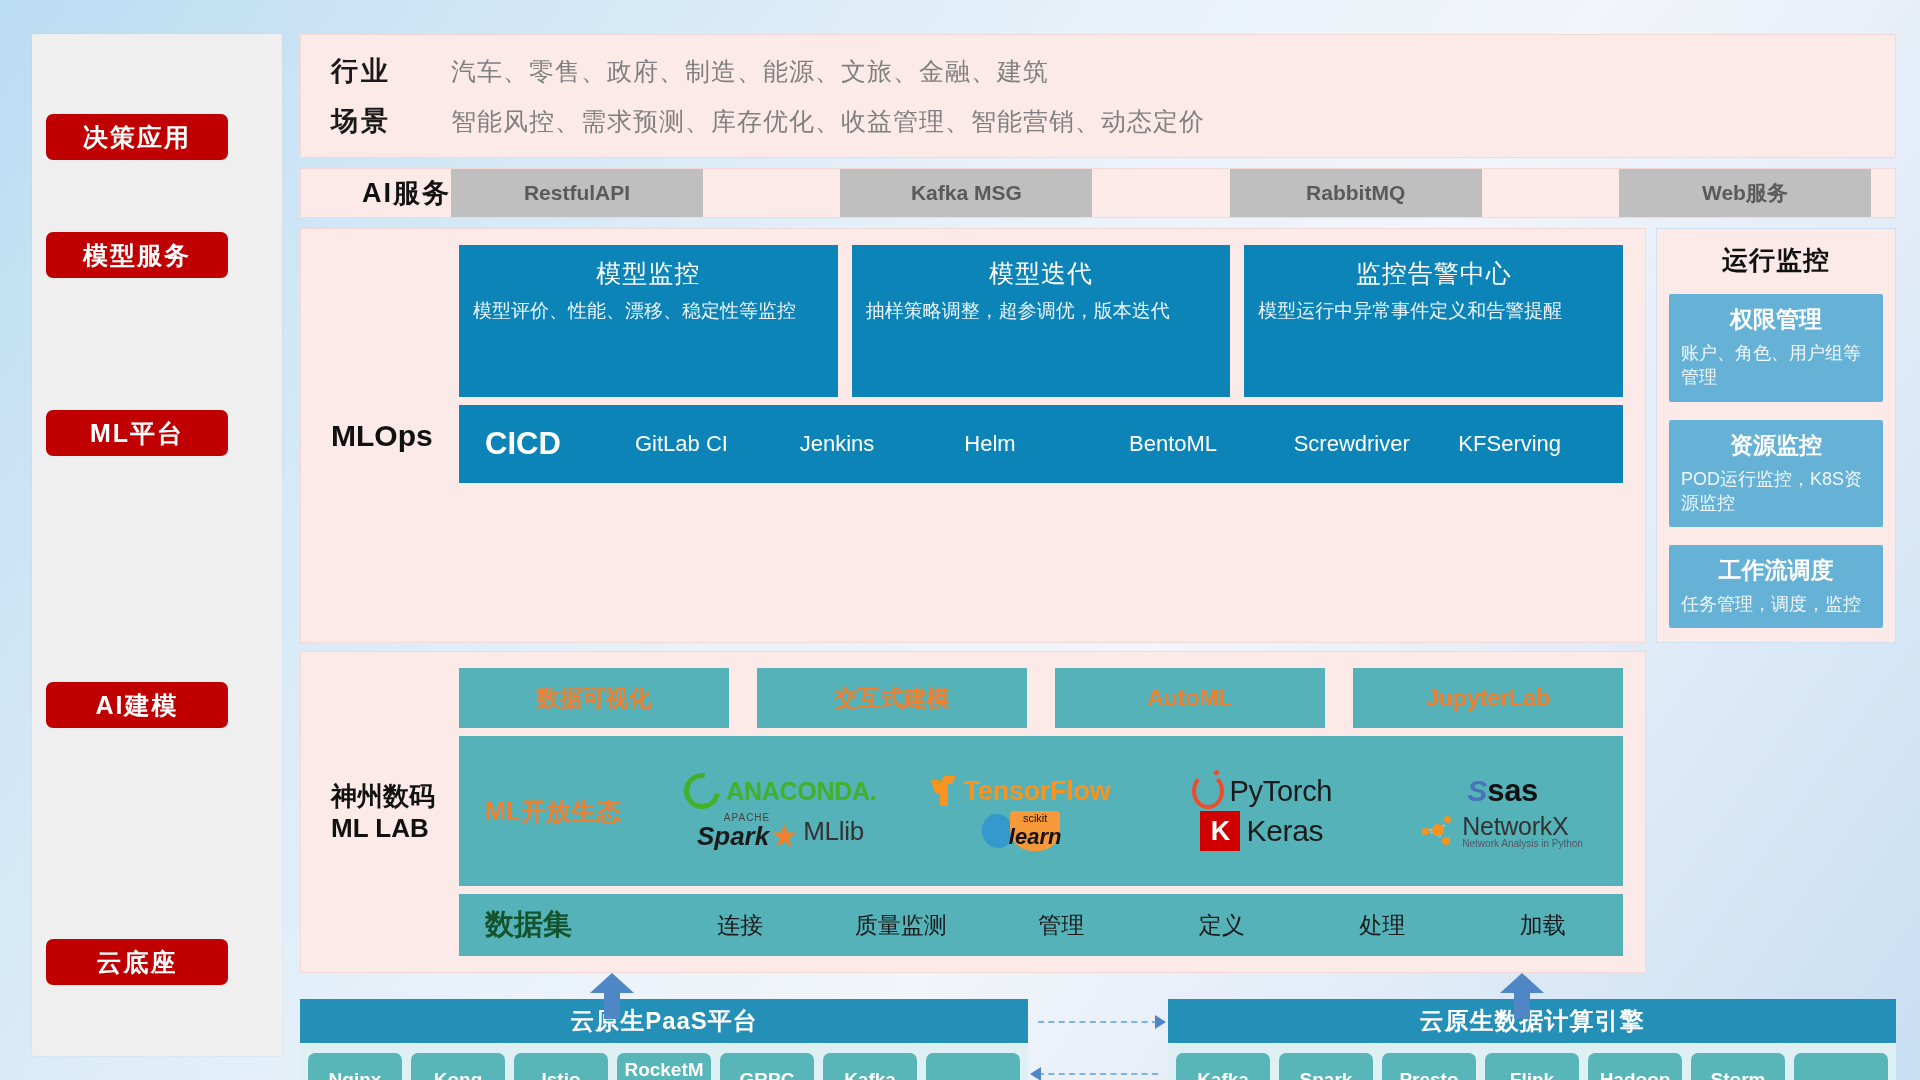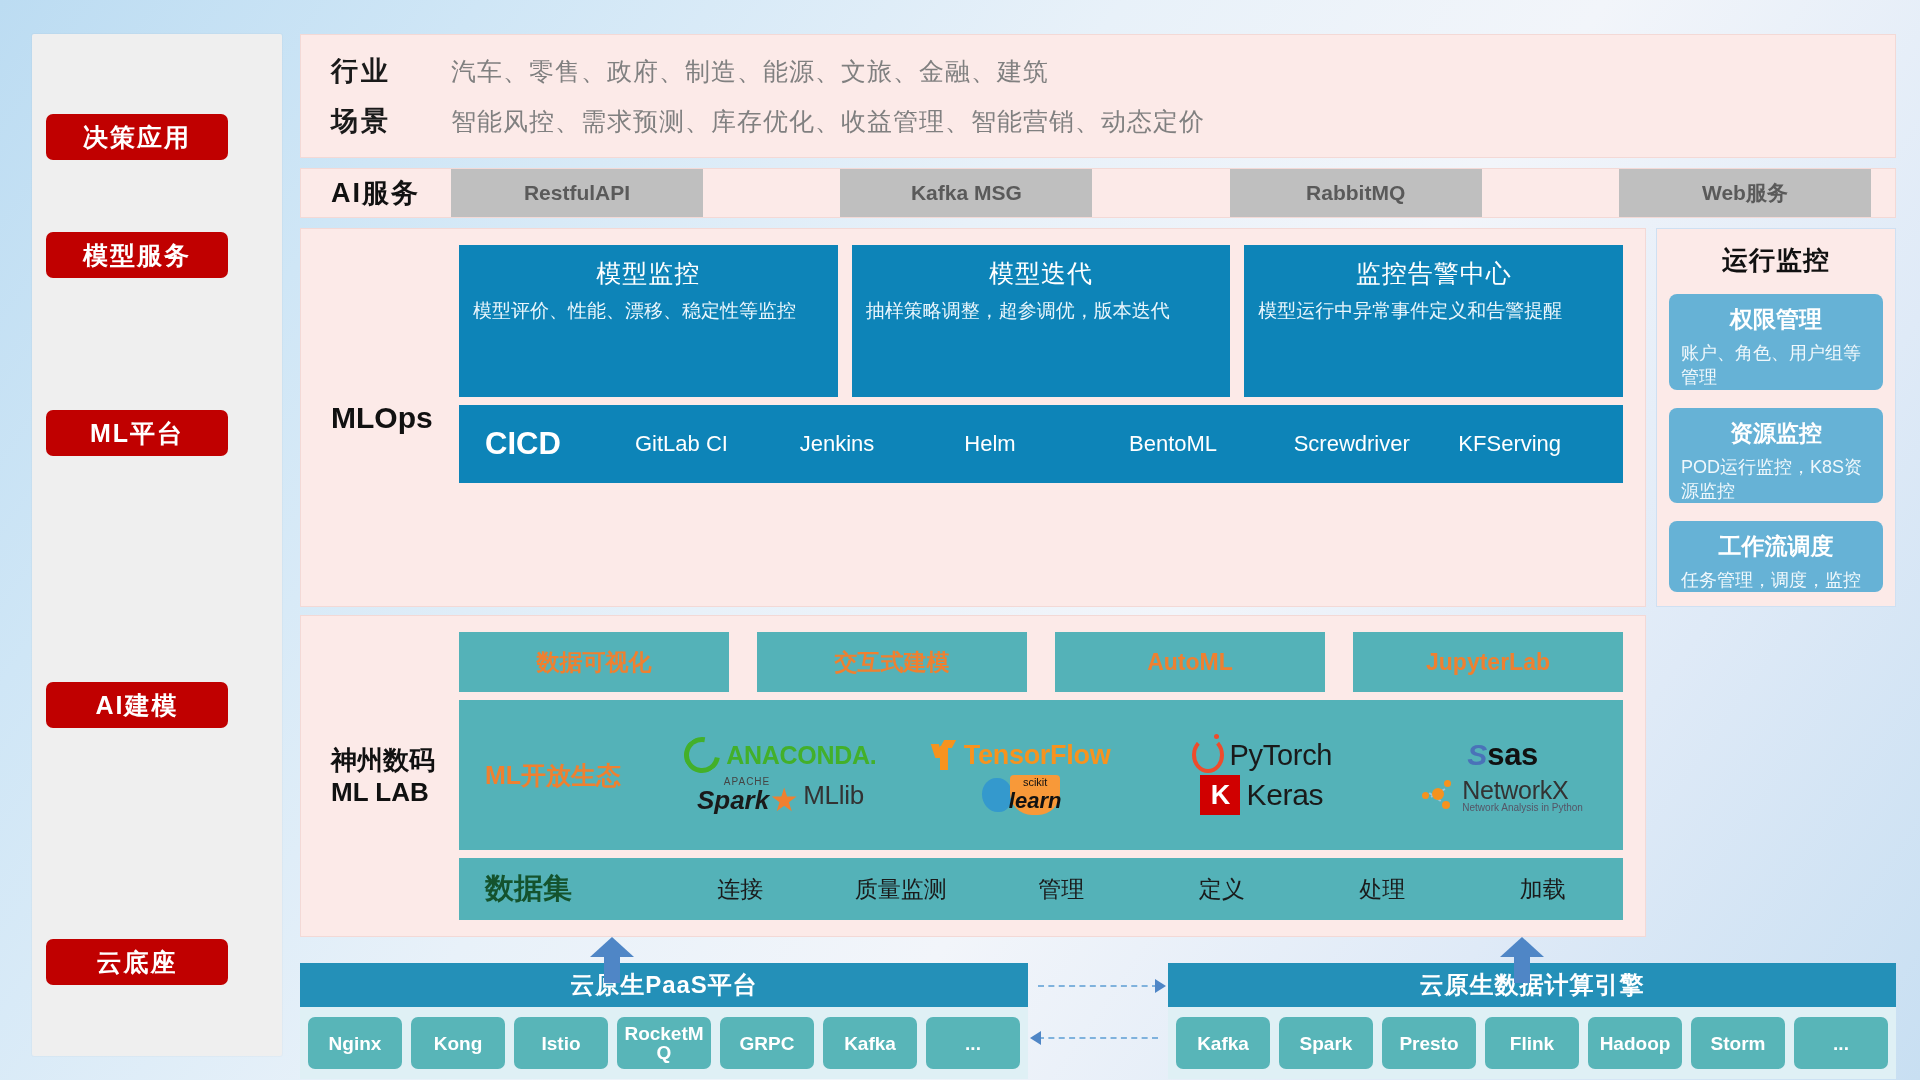--- a/index.html
+++ b/index.html
@@ -27,21 +27,21 @@
   .main{flex:1;display:flex;flex-direction:column;min-width:0;}
   .band{background:#fceae8;border:1px solid #f3d9d6;box-sizing:border-box;}
 
   
   .band-top{padding:18px 0 18px 30px;display:flex;flex-direction:column;gap:14px;height:134px;}
   .kv{display:flex;align-items:center;}
   .kv .k{width:120px;font-size:27px;font-weight:bold;color:#1a1a1a;flex:none;letter-spacing:3px;}
   .kv .v{font-size:25px;color:#808080;letter-spacing:1px;}
 
   
-  .band-svc{margin-top:10px;height:82px;display:flex;align-items:center;padding-left:30px;}
+  .band-svc{margin-top:10px;height:82px;display:flex;align-items:center;padding-left:30px;text-align:right;}
   .band-svc .k{width:120px;font-size:27px;font-weight:bold;color:#111;flex:none;letter-spacing:2px;}
   .svc-row{flex:1;display:flex;gap:0;justify-content:space-between;padding-right:24px;}
   .svc-box{width:252px;height:48px;background:#bfbfbf;color:#5a5a5a;font-size:21px;font-weight:bold;
            display:flex;align-items:center;justify-content:center;}
 
   
   .mid{margin-top:10px;display:flex;gap:10px;}
   .band-mlops{flex:1;min-width:0;display:flex;align-items:stretch;padding:16px 22px 16px 30px;}
   .mlops-k{width:128px;flex:none;display:flex;align-items:center;font-size:30px;font-weight:bold;color:#111;}
   .mlops-right{flex:1;display:flex;flex-direction:column;gap:8px;min-width:0;}
@@ -51,21 +51,21 @@
   .mcard p{margin:0;font-size:19px;line-height:1.35;color:#eaf6fc;}
   .cicd{background:#0d84b8;height:78px;display:flex;align-items:center;padding-left:26px;color:#fff;overflow:hidden;}
   .cicd .lbl{font-size:31px;font-weight:bold;width:150px;flex:none;}
   .cicd .items{flex:1;display:flex;}
   .cicd .it{flex:1;font-size:22px;line-height:1.05;word-break:break-all;padding-right:6px;box-sizing:border-box;}
 
   
   .monitor{width:240px;flex:none;background:#fceae8;border:1px solid #cfe0f2;box-sizing:border-box;
            padding:14px 12px;display:flex;flex-direction:column;}
   .monitor h3{margin:0 0 16px;text-align:center;font-size:26px;font-weight:bold;color:#111;letter-spacing:1px;}
-  .mon-card{background:#66b2d6;color:#fff;border-radius:8px;padding:10px 12px 0;margin-bottom:18px;}
+  .mon-card{background:#66b2d6;color:#fff;border-radius:2px;padding:10px 12px 12px;margin-bottom:18px;}
   .mon-card:last-child{margin-bottom:0;}
   .mon-card h5{margin:0 0 6px;text-align:center;font-size:23px;font-weight:bold;}
   .mon-card p{margin:0;font-size:18px;line-height:1.35;color:#f0f8fc;}
 
   
   .band-lab{margin-top:8px;display:flex;padding:16px 22px 16px 30px;}
   .lab-k{width:128px;flex:none;display:flex;flex-direction:column;justify-content:center;
          font-size:26px;font-weight:bold;color:#111;line-height:1.25;}
   .lab-right{flex:1;display:flex;flex-direction:column;gap:8px;min-width:0;}
   .lab-tabs{display:flex;gap:28px;}

